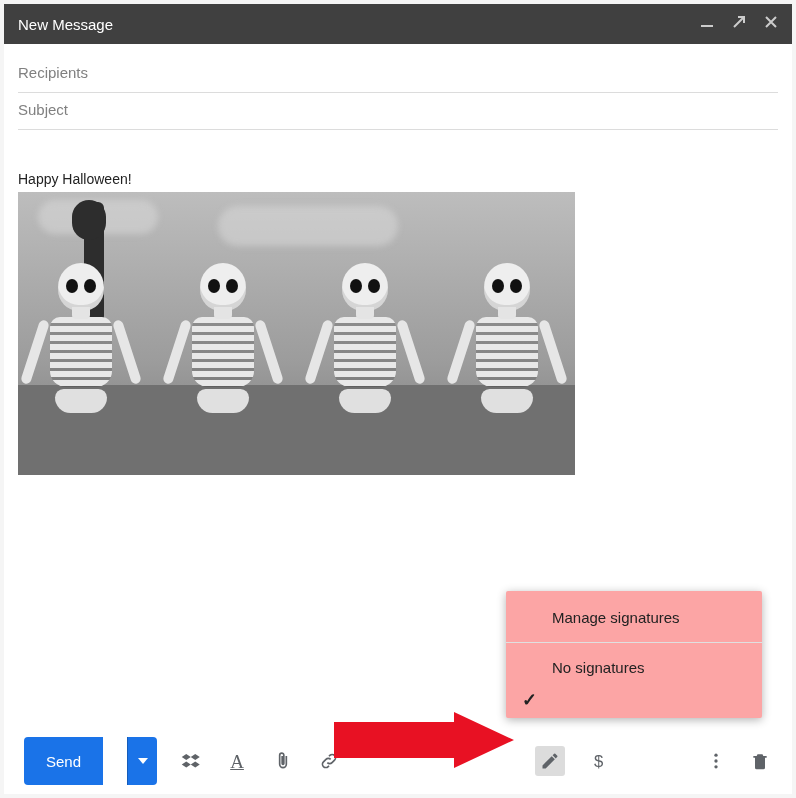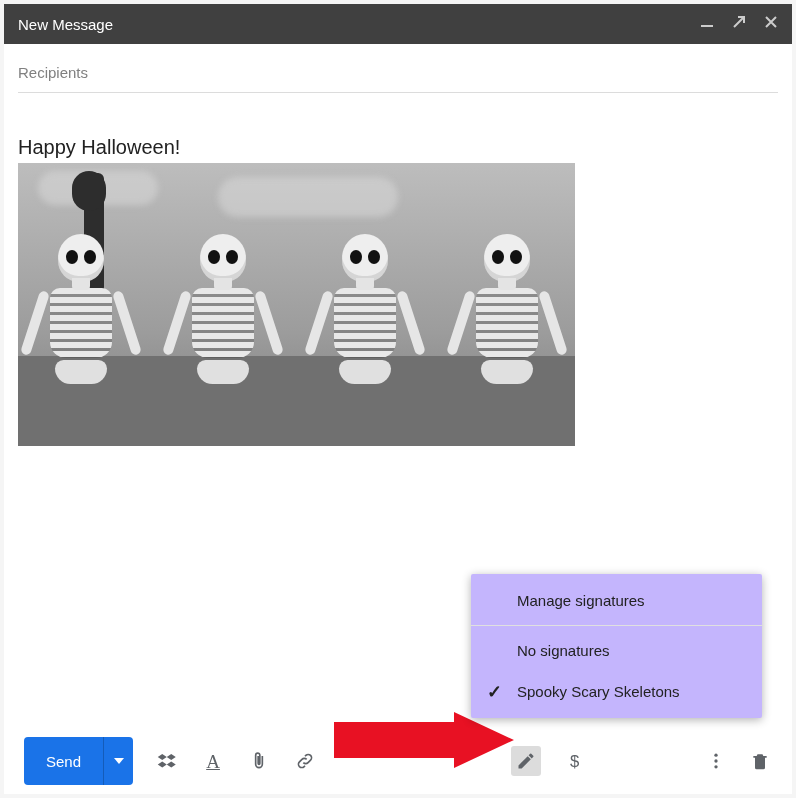--- a/index.html
+++ b/index.html
@@ -5,46 +5,46 @@
     * { box-sizing: border-box; margin: 0; padding: 0; }
     html, body { width: 796px; height: 798px; font-family: Arial, Helvetica, sans-serif; background: #fff; overflow: hidden; }
     .window { width: 796px; height: 798px; position: relative; background: #fff; border: 4px solid #f5f5f5; }
     .titlebar { background: #404040; color: #fff; height: 40px; display: flex; align-items: center; padding: 0 14px; }
     .titlebar-title { font-size: 15px; font-weight: normal; flex: 1; }
     .titlebar-controls { display: flex; gap: 18px; align-items: center; }
     .titlebar-controls span { cursor: pointer; color: #ccc; }
     .body-area { padding: 12px 14px 16px 14px; }
     .field-row { border-bottom: 1px solid #dcdcdc; padding: 8px 0 10px 0; }
     .field-placeholder { color: #808080; font-size: 15px; }
-    .compose-body { padding-top: 40px; font-size: 20px; color: #222; line-height: 1.4; }
+    .compose-body { padding-top: 40px; font-size: 14px; color: #222; line-height: 1.4; }
     .compose-body div { white-space: pre; }
     .embedded-image { width: 557px; height: 283px; background: #8a8a8a; position: relative; overflow: hidden; margin-top: 2px; }
     .sky { position: absolute; inset: 0; background: linear-gradient(#bdbdbd 0%, #9c9c9c 60%, #7a7a7a 100%); }
     .cloud { position: absolute; background: rgba(220,220,220,.5); border-radius: 40px; filter: blur(3px); }
     .tree { position: absolute; background: #2d2d2d; border-radius: 6px; }
     .ground { position: absolute; bottom: 0; left: 0; right: 0; height: 90px; background: #707070; }
     .skel { position: absolute; bottom: 12px; width: 110px; height: 200px; }
     .skull { width: 46px; height: 48px; background: #eee; border-radius: 50% 50% 45% 45%; margin: 0 auto; position: relative; box-shadow: inset 0 -6px 0 rgba(0,0,0,.1); }
     .eye { position: absolute; width: 12px; height: 14px; background: #111; border-radius: 50%; top: 16px; }
     .eye.l { left: 8px; } .eye.r { right: 8px; }
     .jaw { position: absolute; bottom: -8px; left: 14px; width: 18px; height: 12px; background: #e4e4e4; border-radius: 0 0 4px 4px; }
     .ribs { width: 62px; height: 70px; margin: 6px auto 0; background: repeating-linear-gradient(#e8e8e8 0 6px, rgba(0,0,0,.15) 6px 9px); border-radius: 10px 10px 16px 16px; }
     .pelvis { width: 52px; height: 24px; background: #e0e0e0; margin: 2px auto 0; border-radius: 10px 10px 18px 18px; }
     .tomb { width: 90px; height: 90px; background: #606060; border-radius: 50px 50px 8px 8px; margin: -40px auto 0; position: relative; z-index: -1; }
     .arm { position: absolute; width: 10px; height: 66px; background: #e6e6e6; border-radius: 5px; top: 56px; }
     .arm.l { left: 4px; transform: rotate(18deg); }
     .arm.r { right: 4px; transform: rotate(-18deg); }
 
-    .signature-menu { position: absolute; right: 30px; bottom: 76px; width: 291px; background: #c4b5fd; box-shadow: 0 2px 10px rgba(0,0,0,.3); border-radius: 2px; padding: 6px 0; z-index: 10; }
+    .signature-menu { position: absolute; right: 30px; bottom: 76px; width: 256px; background: #fca5a5; box-shadow: 0 2px 10px rgba(0,0,0,.3); border-radius: 2px; padding: 6px 0; z-index: 10; }
     .menu-item { padding: 12px 18px 12px 46px; font-size: 15px; color: #222; cursor: pointer; position: relative; }
     .menu-sep { border-top: 1px solid #e0e0e0; margin: 4px 0; }
     .menu-check { position: absolute; left: 16px; top: 50%; transform: translateY(-50%); font-size: 18px; font-weight: bold; }
 
     .toolbar { position: absolute; left: 0; right: 0; bottom: 0; height: 66px; display: flex; align-items: center; padding: 0 20px; background: #fff; }
-    .send-wrap { display: flex; height: 48px; }
+    .send-wrap { display: flex; height: 48px; gap: 24px; }
     .send-btn { background: #1a73e8; color: #fff; border: none; border-radius: 4px 0 0 4px; font-size: 15px; font-weight: 500; padding: 0 22px; cursor: pointer; }
     .send-drop { background: #1a73e8; border: none; border-left: 1px solid rgba(0,0,0,.2); border-radius: 0 4px 4px 0; width: 30px; display: flex; align-items: center; justify-content: center; cursor: pointer; }
     .send-drop svg { fill: #fff; }
     .tool-icons { display: flex; align-items: center; gap: 22px; margin-left: 22px; flex: 1; }
     .tool-icon { color: #5f6368; cursor: pointer; display: flex; align-items: center; justify-content: center; width: 24px; height: 24px; }
     .tool-icon.active { background: #dcdcdc; border-radius: 3px; padding: 4px; width: 30px; height: 30px; }
     .tool-icon svg { width: 20px; height: 20px; fill: #5f6368; }
     .right-icons { display: flex; gap: 20px; align-items: center; margin-left: auto; }
 
     .arrow { position: absolute; left: 330px; bottom: 22px; z-index: 5; }
@@ -74,20 +74,23 @@
             <path d="M2 2 L12 12 M12 2 L2 12" stroke="#ccc" stroke-width="2"></path>
           </svg>
       </span>
     </div>
   </div>
 
   <div class="body-area">
     <div class="field-row">
       <span class="field-placeholder">Recipients</span>
     </div>
+    <div class="field-row">
+      <span class="field-placeholder">Subject</span>
+    </div>
 
     <div class="compose-body">
       <div>Happy Halloween!</div>
       <div class="embedded-image">
         <div class="sky"></div>
         <div class="cloud" style="top:14px;left:200px;width:180px;height:40px;"></div>
         <div class="cloud" style="top:8px;left:20px;width:120px;height:34px;"></div>
         <div class="tree" style="left:66px;top:10px;width:20px;height:120px;"></div>
         <div class="tree" style="left:54px;top:8px;width:34px;height:40px;border-radius:18px;"></div>
         <div class="ground"></div>
@@ -100,21 +103,20 @@
   </div>
 
   <div class="signature-menu">
     <div class="menu-item">Manage signatures</div>
     <div class="menu-sep"></div>
     <div class="menu-item">
       <span>No signatures</span>
     </div>
     <div class="menu-item">
       <span class="menu-check">✓</span>
-      <span>Spooky Scary Skeletons</span>
     </div>
   </div>
 
   <div class="arrow">
     <svg width="180" height="56" viewBox="0 0 180 56">
       <polygon points="0,10 120,10 120,0 180,28 120,56 120,46 0,46" fill="#e81123"></polygon>
     </svg>
   </div>
 
   <div class="toolbar">

